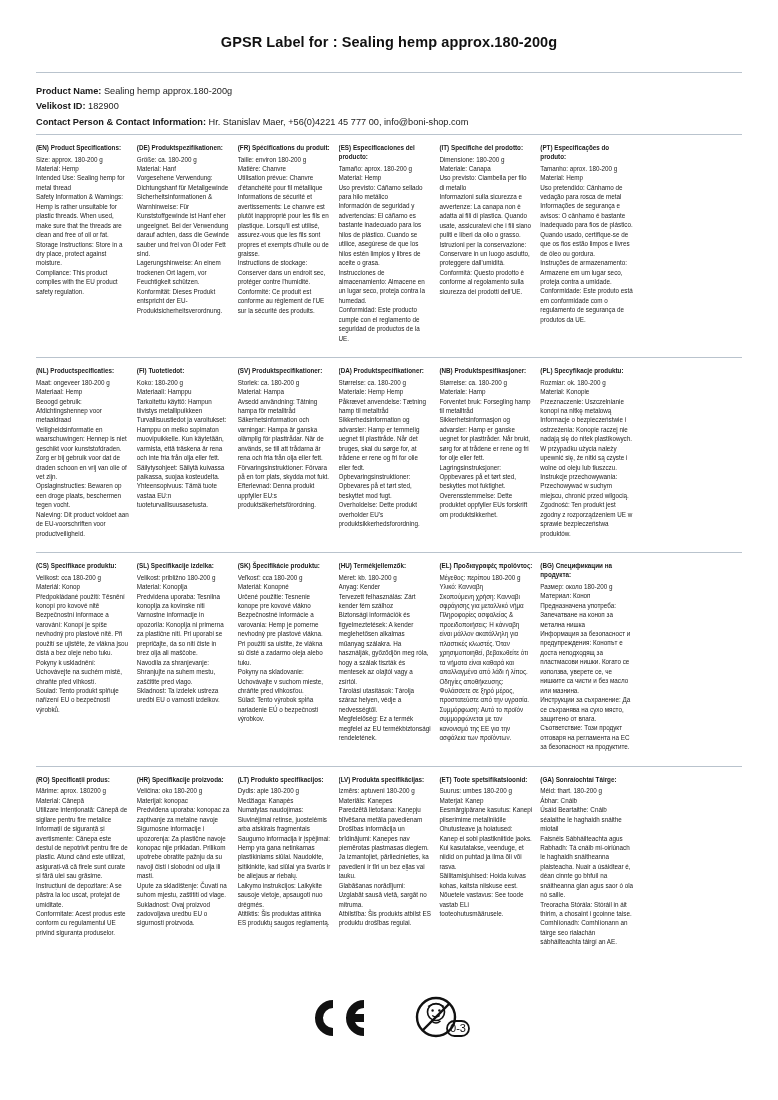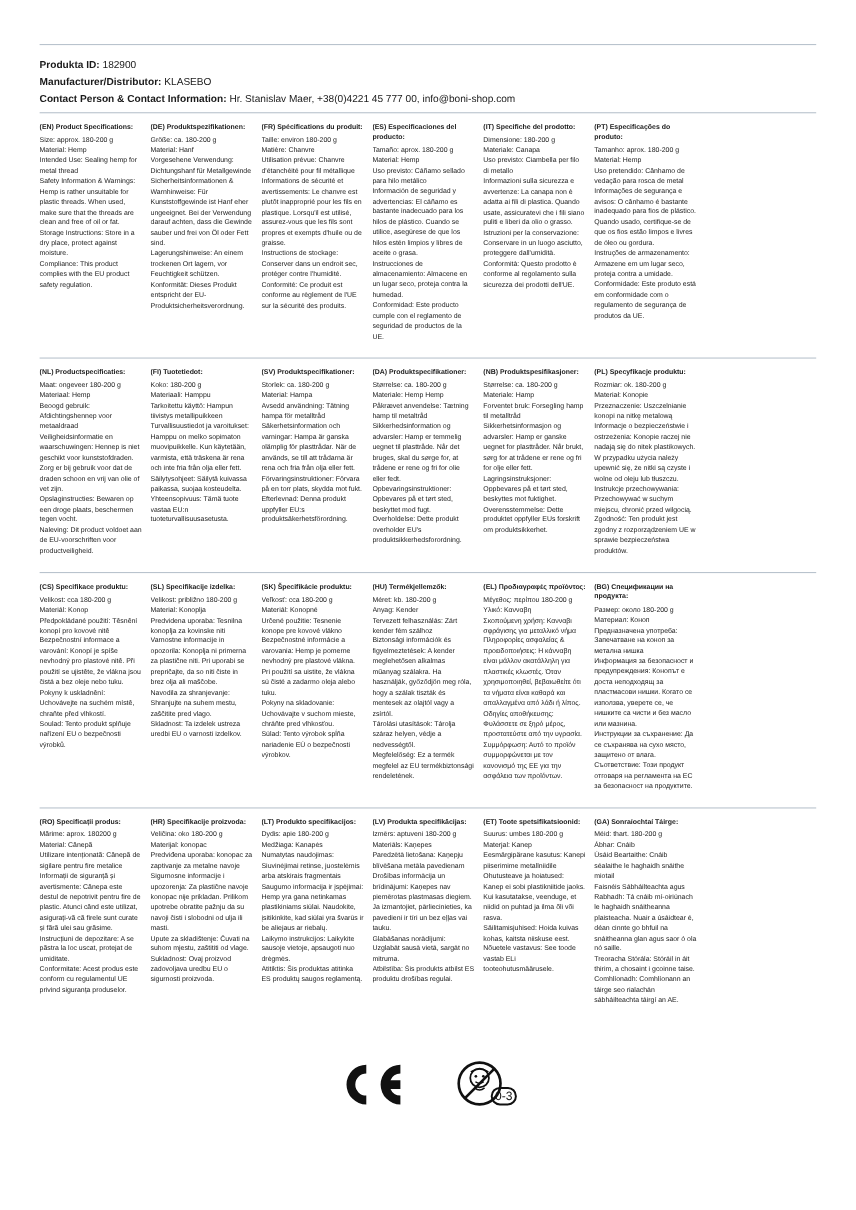--- a/index.html
+++ b/index.html
@@ -80,35 +80,36 @@
     gap: 46px;
   }
   .ce-mark { display: block; }
   .age-mark { display: block; }
 </style>
 </head>
 <body>
 
 <div class="page">
 
+  <div class="doc-title">GPSR Label for : Sealing hemp approx.180-200g</div>
 
   <hr class="rule">
 
   <div class="meta">
     <div class="row">
-      <span class="lbl">Produkta ID:</span>
+      <span class="lbl">Product Name:</span>
+      <span class="val">Sealing hemp approx.180-200g</span>
+    </div>
+    <div class="row">
+      <span class="lbl">Velikost ID:</span>
       <span class="val">182900</span>
-    </div>
-    <div class="row">
-      <span class="lbl">Manufacturer/Distributor:</span>
-      <span class="val">KLASEBO</span>
     </div>
     <div class="row">
       <span class="lbl">Contact Person &amp; Contact Information:</span>
-      <span class="val">Hr. Stanislav Maer, +38(0)4221 45 777 00, info@boni-shop.com</span>
+      <span class="val">Hr. Stanislav Maer, +56(0)4221 45 777 00, info@boni-shop.com</span>
     </div>
   </div>
 
   <div class="grid">
 
     <div class="cell">
       <span class="hdr">(EN) Product Specifications:</span>
       <span class="body">Size: approx. 180-200 g
 Material: Hemp
 Intended Use: Sealing hemp for metal thread

